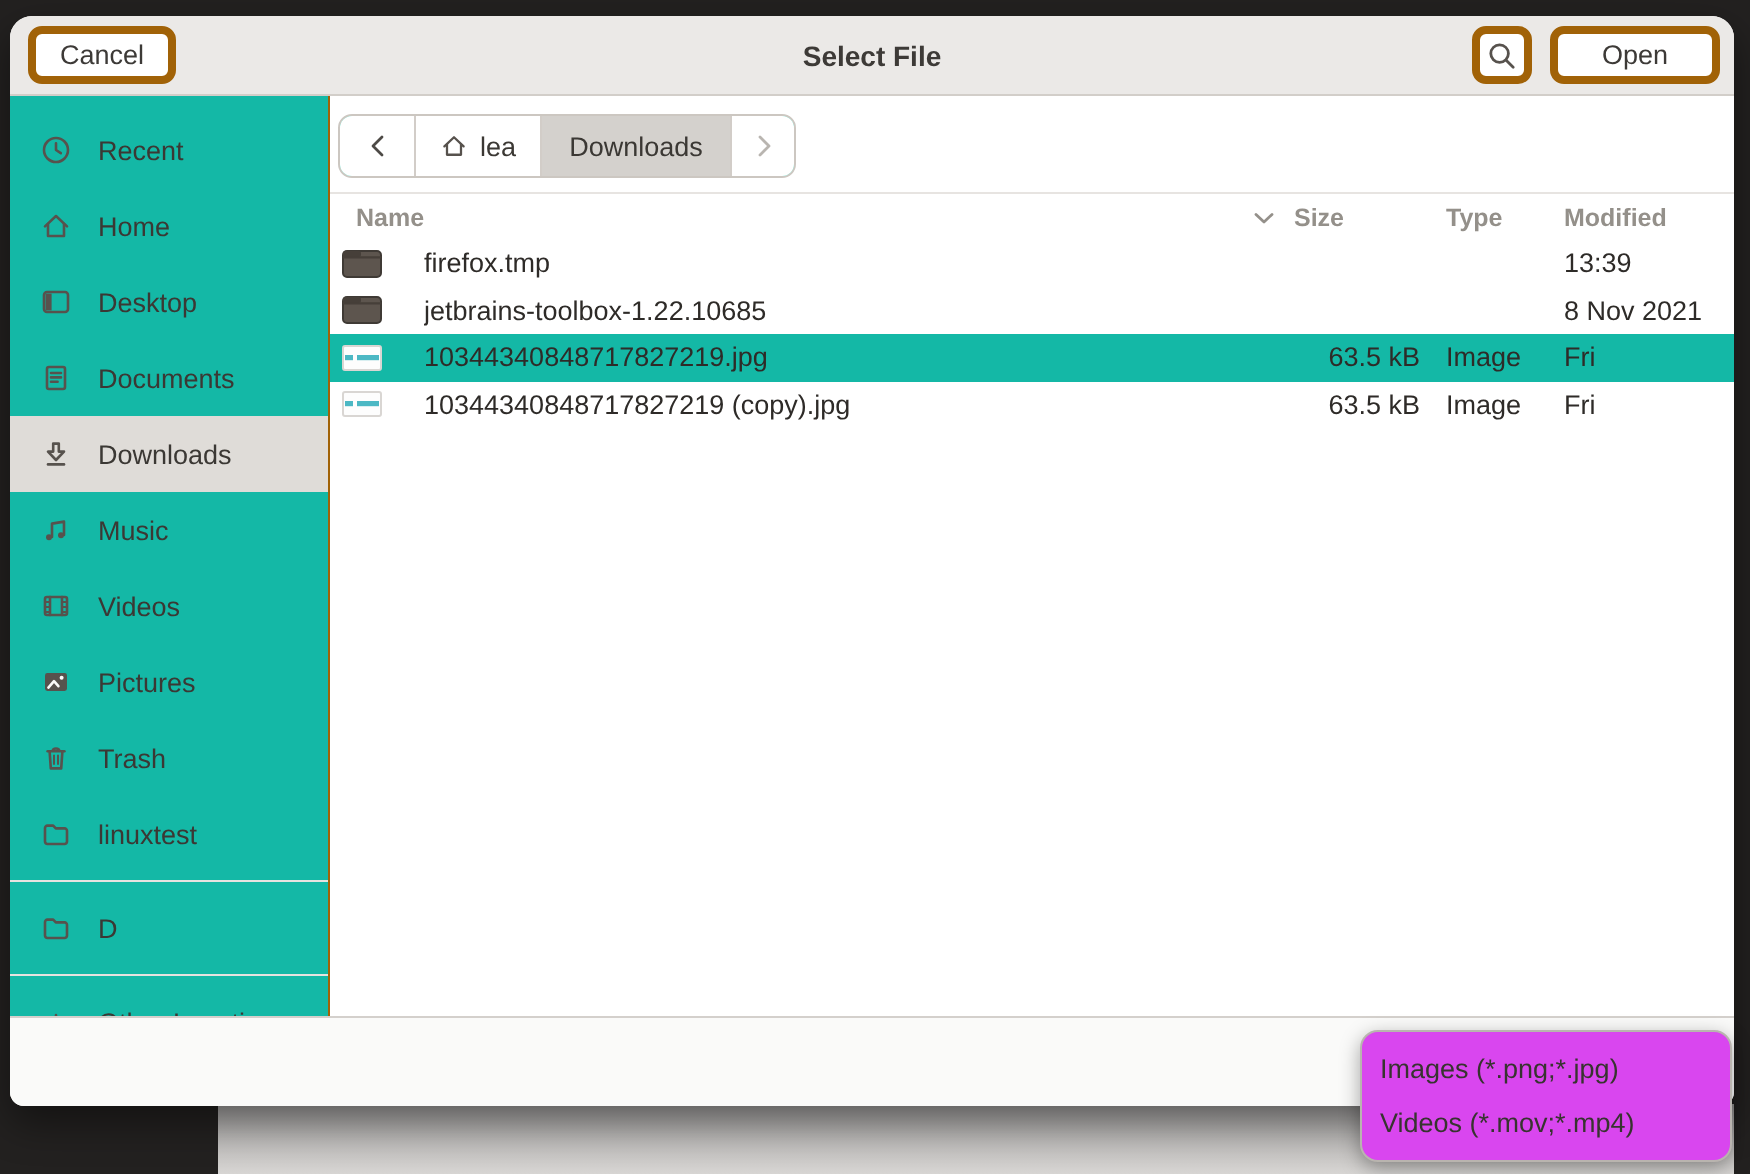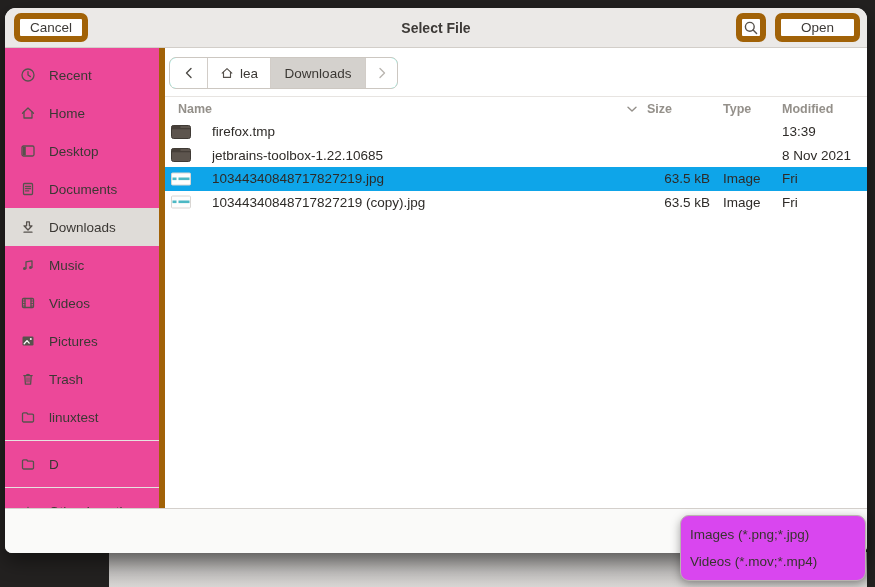--- a/index.html
+++ b/index.html
@@ -36,40 +36,40 @@
     padding:0 7px 0 9px;
     position:relative;
   }
   .hb-title {
     position:absolute; left:0; right:0; text-align:center;
     font-size:14px; font-weight:bold; color:#3d3a37;
     pointer-events:none;
   }
   .btn {
     background:#ffffff;
-    border:6px solid #a16207;
+    border:4px solid #a16207;
     border-radius:7px;
     height:29px;
     font-size:13.5px; color:#3d3a37;
     display:inline-flex; align-items:center; justify-content:center;
     font-family:inherit;
   }
   .btn-cancel { width:74px; }
   .btn-open { width:85px; }
   .btn-search { width:30px; }
   .hb-right { margin-left:auto; display:flex; gap:9px; align-items:center; position:relative; }
 
   
   .dlg-body { flex:1 1 auto; display:flex; min-height:0; }
 
   
   .sidebar {
     flex:0 0 160px; width:160px;
-    background:#ec4899;
-    border-right:6px solid #a16207;
+    background:#14b8a6;
+    border-right:1px solid #a16207;
     padding-top:8px;
     overflow:hidden;
   }
   .side-item {
     height:38px; display:flex; align-items:center;
     padding-left:15px; gap:13px;
     font-size:13.5px; color:#3b3834;
   }
   .side-item.selected { background:#dfdcd8; }
   .side-sep { border-top:1px solid #e6e3e0; margin:4px 0; }
@@ -103,21 +103,21 @@
     align-items:center;
   }
   .list-header { height:23px; }
   .col-h { font-size:12.5px; font-weight:bold; color:#94908a; }
   .col-name-h { padding-left:13px; display:flex; align-items:center; }
   .sort-chev { margin-left:auto; margin-right:9px; display:inline-flex; }
   .col-type-h { padding-left:10px; }
   .col-mod-h { padding-left:14px; }
 
   .file-row { height:23.5px; font-size:13.5px; color:#2e2b28; }
-  .file-row.selected { background:#0ea5e9; }
+  .file-row.selected { background:#14b8a6; }
   .cell-name { display:flex; align-items:center; gap:21px; padding-left:6px; min-width:0; }
   .cell-name .fname { white-space:nowrap; overflow:hidden; }
   .cell-size { text-align:right; padding-right:3px; }
   .cell-type { padding-left:10px; }
   .cell-mod { padding-left:14px; }
   .ficon { width:20px; height:16px; flex:0 0 20px; display:inline-flex; }
 
   
   .bottom-strip {
     flex:0 0 45px;

